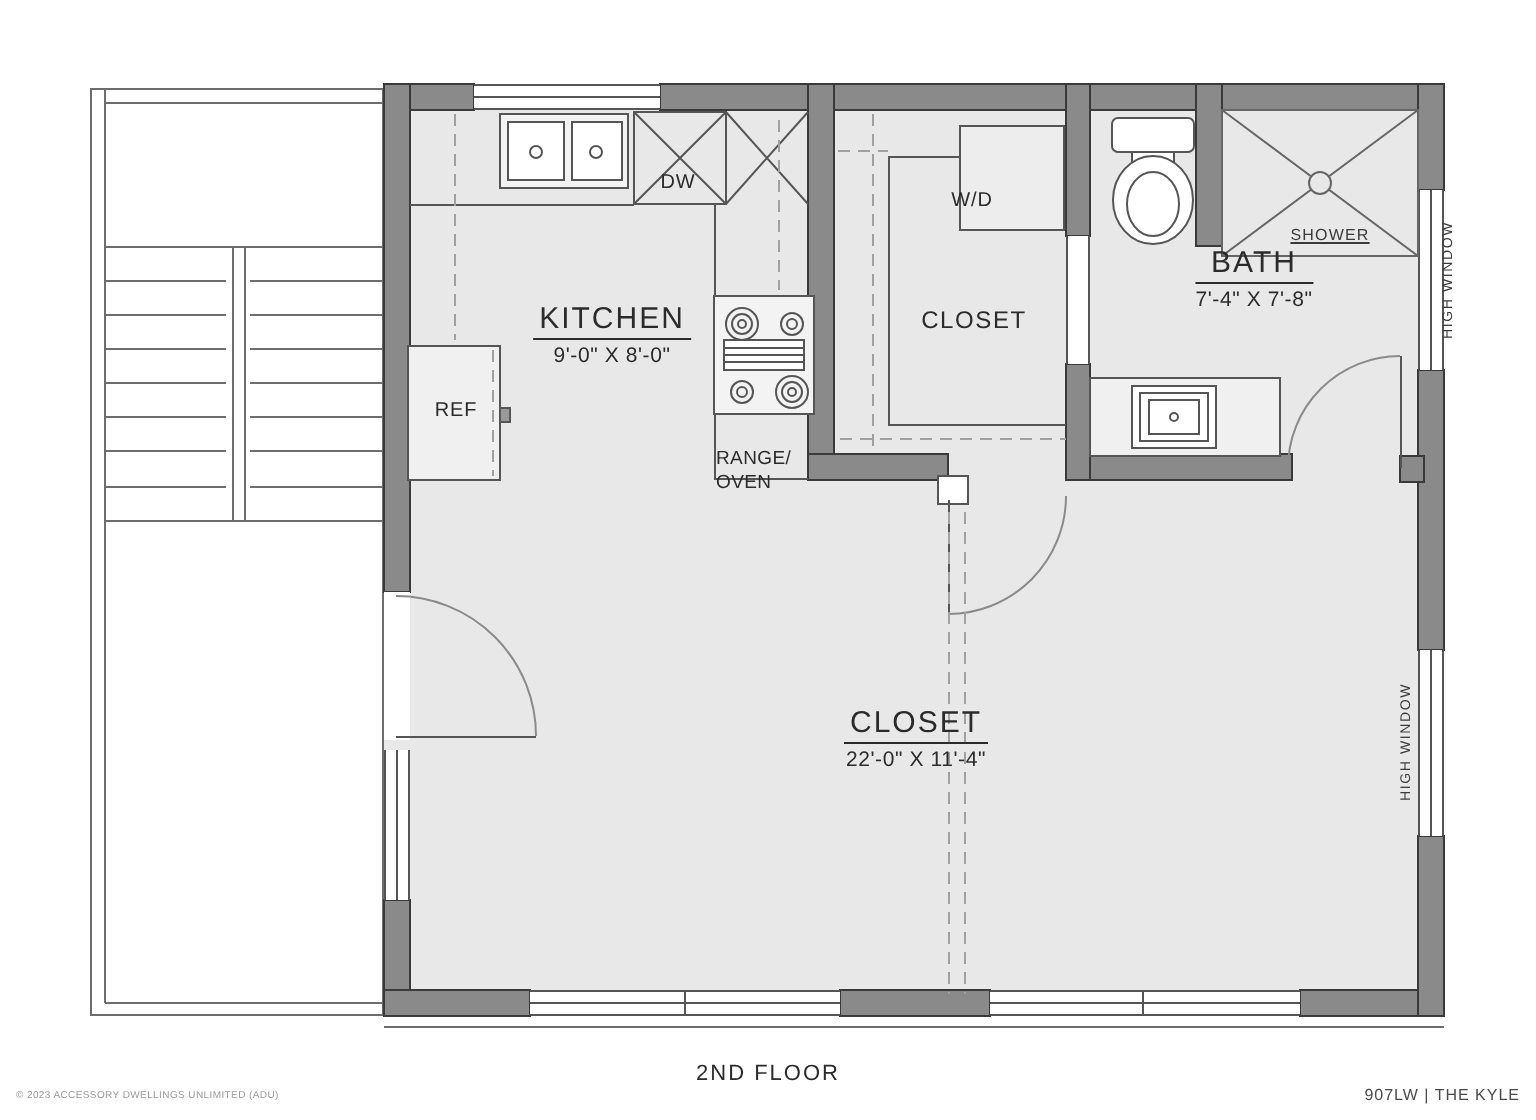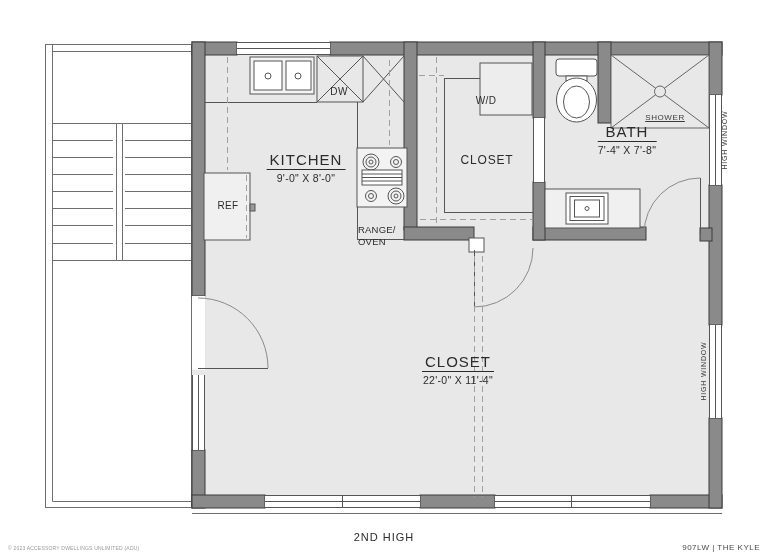--- a/index.html
+++ b/index.html
@@ -178,17 +178,17 @@
   <div class="fix-lbl" style="left:228px;top:200px;">REF</div>
   <div class="range-lbl" style="left:358px;top:224px;">
     <div>RANGE/</div>
     <div>OVEN</div>
   </div>
   <div class="shower-lbl" style="left:665px;top:113px;text-decoration:underline;">SHOWER</div>
 
   <div class="vtext" style="left:687px;top:134px;">HIGH WINDOW</div>
   <div class="vtext" style="left:666px;top:365px;">HIGH WINDOW</div>
 
-  <div class="floor-title" style="left:384px;top:531px;">2ND HIGH</div>
+  <div class="floor-title" style="left:384px;top:531px;">2ND FLOOR</div>
   <div class="plan-code" style="right:8px;top:543px;">907LW |  THE KYLE</div>
   <div class="copyright" style="left:8px;top:545px;">© 2023 ACCESSORY DWELLINGS UNLIMITED (ADU)</div>
 
 </div>
 
 </body></html>

